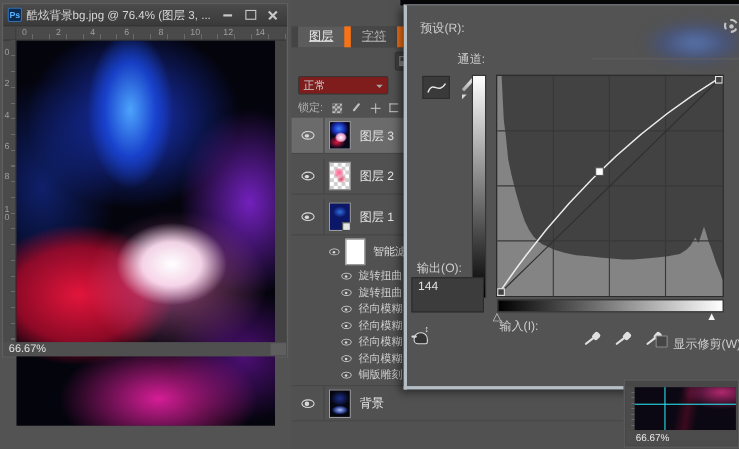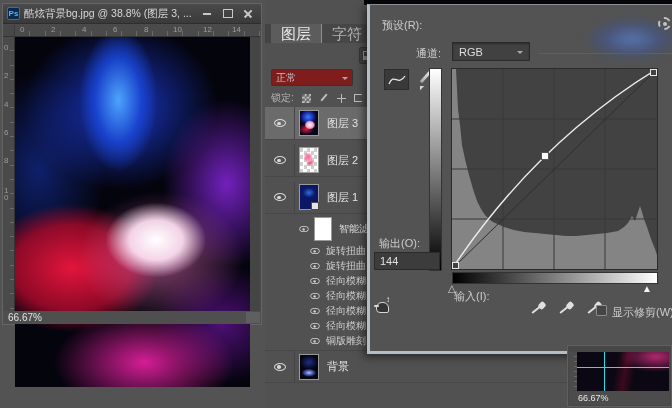--- a/index.html
+++ b/index.html
@@ -52,22 +52,22 @@
       radial-gradient(135px 115px at 45% 20%, rgba(28,60,220,.9) 0%, rgba(10,16,90,0) 72%),
       radial-gradient(95px 140px at 10% 38%, rgba(25,60,200,.5) 0%, rgba(10,20,100,0) 70%); }
   #doc-status { position:absolute; left:0; bottom:0; right:0; height:13px; background:#4f4f4f;
       display:flex; align-items:center; font-size:10px; color:#e2e2e2; padding-left:5px; }
   #doc-status .grip { position:absolute; right:1px; top:1px; width:14px; height:11px; background:#5f5f5f; }
 
   
   #layers-panel { position:absolute; left:265px; top:0; width:407px; height:408px; background:#515151; }
   #panel-tabs { position:absolute; left:0; top:24px; right:0; height:19px; background:#444444;
       display:flex; padding-left:6px; }
-  .ptab { font-size:15px; padding:0 10px; line-height:19px; color:#b2b2b2; background:#474747;
-          border-right:1px solid #f97316; }
+  .ptab { font-size:11px; padding:0 10px; line-height:19px; color:#b2b2b2; background:#474747;
+          border-right:6px solid #f97316;text-decoration:underline; }
   .ptab.active { background:#5c5c5c; color:#ececec; }
   #search-row { position:absolute; left:6px; top:47px; width:86px; height:17px; background:#404040;
       border:1px solid #353535; border-radius:2px; display:flex; align-items:center; gap:4px; padding:0 4px; }
   .mag { width:10px; height:10px; position:relative; flex:0 0 auto; }
   .mag::before { content:""; position:absolute; left:0; top:0; width:6px; height:6px;
       border:1.5px solid #9a9a9a; border-radius:50%; }
   .mag::after { content:""; position:absolute; left:6.5px; top:7px; width:4px; height:1.6px;
       background:#9a9a9a; transform:rotate(45deg); }
   #search-row .ph { font-size:10px; color:#8f8f8f; flex:1; }
   .chev { width:0; height:0; border:3.5px solid transparent; border-top-color:#a8a8a8; margin-top:4px; }
@@ -158,21 +158,21 @@
       border:1px solid #2c2c2c; display:flex; align-items:center; justify-content:center; }
   #pencil-tool { position:absolute; left:46px; top:64px; width:18px; height:20px; }
   #pencil-tool::before { content:""; position:absolute; left:8px; top:1px; width:3px; height:14px;
       background:linear-gradient(#ececec,#a8a8a8); transform:rotate(42deg); border-radius:1px; }
   #pencil-tool::after { content:""; position:absolute; left:1px; top:14px; width:0; height:0;
       border:3px solid transparent; border-right-color:#d6d6d6; transform:rotate(45deg); }
   #vbar { position:absolute; left:59px; top:63px; width:13px; height:203px;
       background:linear-gradient(#ffffff,#000000); border:1px solid #333; }
   #curvegrid { position:absolute; left:81px; top:63px; width:207px; height:202px; background:#424242;
       border:1px solid #2b2b2b; }
-  #outbox { position:absolute; left:4px; top:247px; width:66px; height:18px; background:#3c3c3c;
+  #outbox { position:absolute; left:4px; top:247px; width:66px; height:32px; background:#3c3c3c;
       border:1px solid #2a2a2a; font-size:11px; color:#e0e0e0; padding:2px 5px; }
   #hstrip { position:absolute; left:82px; top:267px; width:206px; height:12px;
       background:linear-gradient(to right,#000,#fff); border:1px solid #333; }
   .tri { position:absolute; font-size:10px; line-height:10px; }
   #tri-black { left:78px; top:279px; color:#d0d0d0; }
   #tri-white { left:272px; top:279px; color:#f5f5f5; }
   #inbox { position:absolute; left:82px; top:298px; width:70px; height:18px; background:#3c3c3c;
       border:1px solid #2a2a2a; font-size:11px; color:#e0e0e0; padding:2px 5px; }
   .dropper { position:absolute; top:296px; width:17px; height:17px; }
   .dropper::before { content:""; position:absolute; left:9px; top:1px; width:6px; height:7px;
@@ -204,21 +204,21 @@
       font-size:9px; color:#e8e8e8; padding-left:9px; line-height:14px; }
 </style>
 </head>
 <body>
 
 <div id="app">
 
   <div id="doc-win">
     <div id="doc-title">
       <span class="ps-icon">Ps</span>
-      <span class="t">酷炫背景bg.jpg @ 38.8% (图层 3, ...</span>
+      <span class="t">酷炫背景bg.jpg @ 76.4% (图层 3, ...</span>
       <span class="winbtn btn-min"></span>
       <span class="winbtn btn-max"></span>
       <span class="winbtn btn-close"></span>
     </div>
     <div id="ruler-corner"></div>
     <div id="ruler-top">
       <span class="rt-num" style="left:5px">0</span>
       <span class="rt-num" style="left:36px">2</span>
       <span class="rt-num" style="left:67px">4</span>
       <span class="rt-num" style="left:98px">6</span>
@@ -336,24 +336,20 @@
   <div id="topstrip"></div>
 
   <div id="curves">
     <div id="curves-body">
       <div id="ok-glow"></div>
 
       <span class="dlabel" style="left:12px; top:13px">预设(R):</span>
       <span class="gear" style="left:288px; top:12px"></span>
 
       <span class="dlabel" style="left:46px; top:41px">通道:</span>
-      <div class="dselect" style="left:82px; top:37px; width:78px">
-        <span class="v">RGB</span>
-        <span class="chev"></span>
-      </div>
       <div id="chan-sep"></div>
 
       <div id="curve-tool">
         <svg width="18" height="12">
           <path d="M1,10 C6,-2 10,13 17,2" stroke="#e8e8e8" fill="none" stroke-width="1.3"></path>
         </svg>
       </div>
       <div id="pencil-tool"></div>
 
       <div id="vbar"></div>

